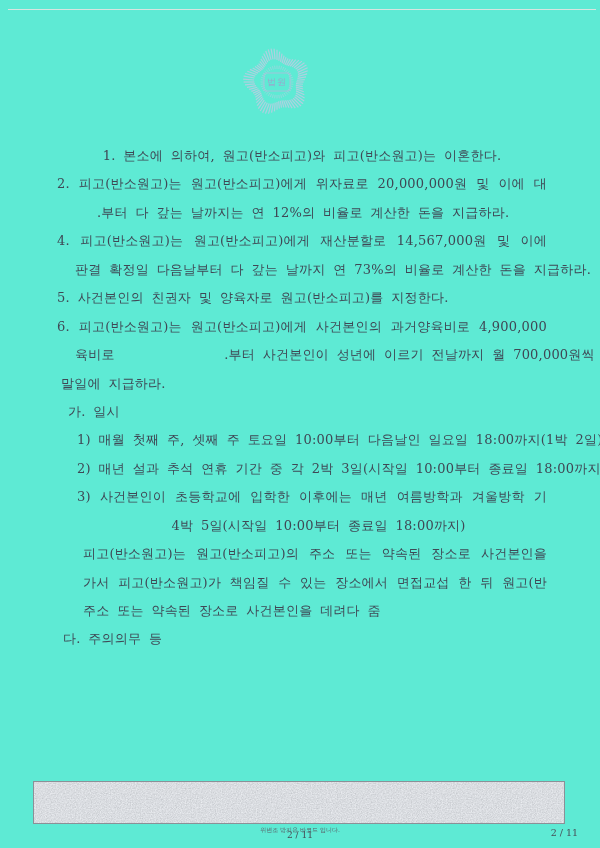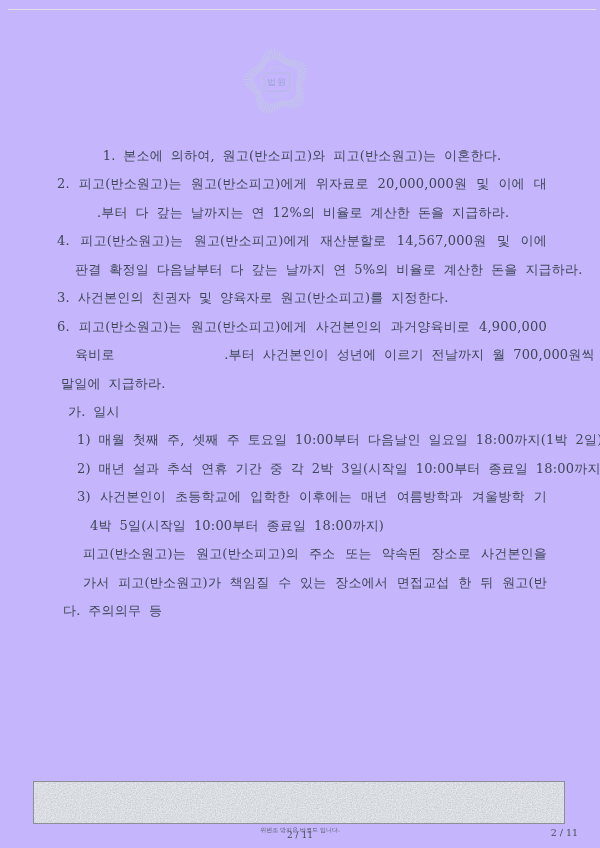--- a/index.html
+++ b/index.html
@@ -1,19 +1,19 @@
 <!DOCTYPE html>
 <html><head>
 <meta charset="utf-8">
 <style>
   html,body{margin:0;padding:0;background:#ffffff;}
   .page{
     position:relative;
     width:600px;height:848px;
-    background:#c4b5fd;
+    background:#5eead4;
     overflow:hidden;
     font-family:"DejaVu Serif","Liberation Serif",serif;
   }
   .scan-top-line{
     position:absolute;top:9px;left:8px;right:4px;height:1px;
     background:#e4e4e1;opacity:.9;
   }
   .court-seal{
     position:absolute;left:241px;top:46px;width:72px;height:72px;
     filter:blur(.3px);
@@ -184,32 +184,33 @@
       </g>
     <rect x="-13" y="-9" width="26" height="18" rx="2" fill="none" stroke="#b3bcdc" stroke-width="1" opacity=".8"></rect>
     <text x="0" y="3" text-anchor="middle" font-size="9" fill="#9aa6cd" letter-spacing="1">법원</text>
   </svg>
 
   <div class="doc-body" id="doc-body">
       <div class="line" style="margin-left: 0px; text-align: center;">1. 본소에 의하여, 원고(반소피고)와 피고(반소원고)는 이혼한다.</div>
       <div class="line just" style="margin-left: 0px;">2. 피고(반소원고)는 원고(반소피고)에게 위자료로 20,000,000원 및 이에 대하여</div>
       <div class="line" style="margin-left: 40px;">.부터 다 갚는 날까지는 연 12%의 비율로 계산한 돈을 지급하라.</div>
       <div class="line just" style="margin-left: 0px;">4. 피고(반소원고)는 원고(반소피고)에게 재산분할로 14,567,000원 및 이에 대하여 이</div>
-      <div class="line" style="margin-left: 18px;">판결 확정일 다음날부터 다 갚는 날까지 연 5%의 비율로 계산한 돈을 지급하라.</div>
-      <div class="line" style="margin-left: 0px;">3. 사건본인의 친권자 및 양육자로 원고(반소피고)를 지정한다.</div>
+      <div class="line" style="margin-left: 18px;">판결 확정일 다음날부터 다 갚는 날까지 연 73%의 비율로 계산한 돈을 지급하라.</div>
+      <div class="line" style="margin-left: 0px;">5. 사건본인의 친권자 및 양육자로 원고(반소피고)를 지정한다.</div>
       <div class="line just" style="margin-left: 0px;">6. 피고(반소원고)는 원고(반소피고)에게 사건본인의 과거양육비로 4,900,000원, 장래양</div>
       <div class="line" style="margin-left: 18px;">육비로 &nbsp;&nbsp;&nbsp;&nbsp;&nbsp;&nbsp;&nbsp;&nbsp;&nbsp;&nbsp;&nbsp;&nbsp;&nbsp;.부터 사건본인이 성년에 이르기 전날까지 월 700,000원씩 매월</div>
       <div class="line" style="margin-left: 4px;">말일에 지급하라.</div>
       <div class="line" style="margin-left: 11px;">가. 일시</div>
       <div class="line" style="margin-left: 20px;">1) 매월 첫째 주, 셋째 주 토요일 10:00부터 다음날인 일요일 18:00까지(1박 2일)</div>
       <div class="line" style="margin-left: 20px;">2) 매년 설과 추석 연휴 기간 중 각 2박 3일(시작일 10:00부터 종료일 18:00까지)</div>
       <div class="line just" style="margin-left: 20px;">3) 사건본인이 초등학교에 입학한 이후에는 매년 여름방학과 겨울방학 기간 중 각</div>
-      <div class="line" style="margin-left: 33px;">4박 5일(시작일 10:00부터 종료일 18:00까지)</div>
+      <div class="line" style="margin-left: 33px; text-align: center;">4박 5일(시작일 10:00부터 종료일 18:00까지)</div>
       <div class="line just" style="margin-left: 26px;">피고(반소원고)는 원고(반소피고)의 주소 또는 약속된 장소로 사건본인을 데리러</div>
       <div class="line just" style="margin-left: 26px;">가서 피고(반소원고)가 책임질 수 있는 장소에서 면접교섭 한 뒤 원고(반소피고)의</div>
+      <div class="line" style="margin-left: 26px;">주소 또는 약속된 장소로 사건본인을 데려다 줌</div>
       <div class="line" style="margin-left: 6px;">다. 주의의무 등</div>
     </div>
 
   <div class="redaction-bar">
     <svg>
       <filter id="grain">
         <feTurbulence type="fractalNoise" baseFrequency="0.8" numOctaves="2" stitchTiles="stitch"></feTurbulence>
         <feColorMatrix type="saturate" values="0"></feColorMatrix>
         <feComponentTransfer>
           <feFuncR type="linear" slope="0.5" intercept="0.45"></feFuncR>

